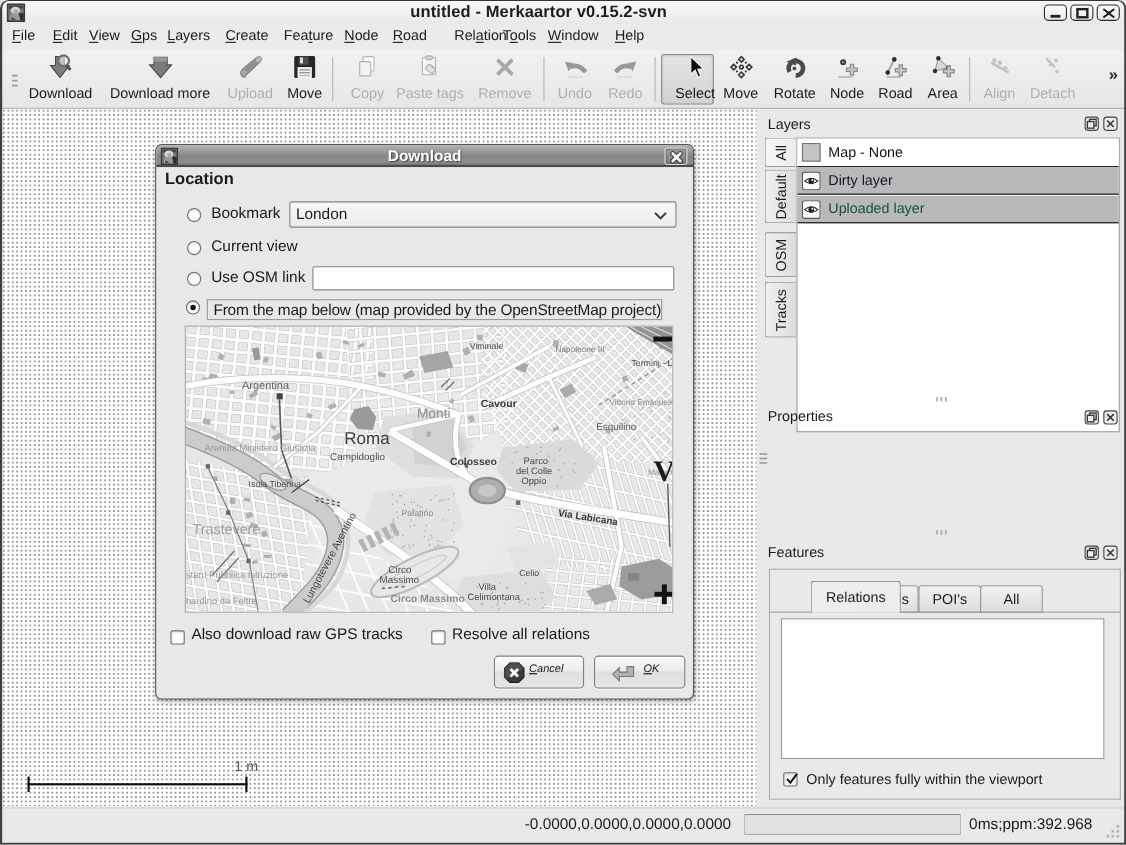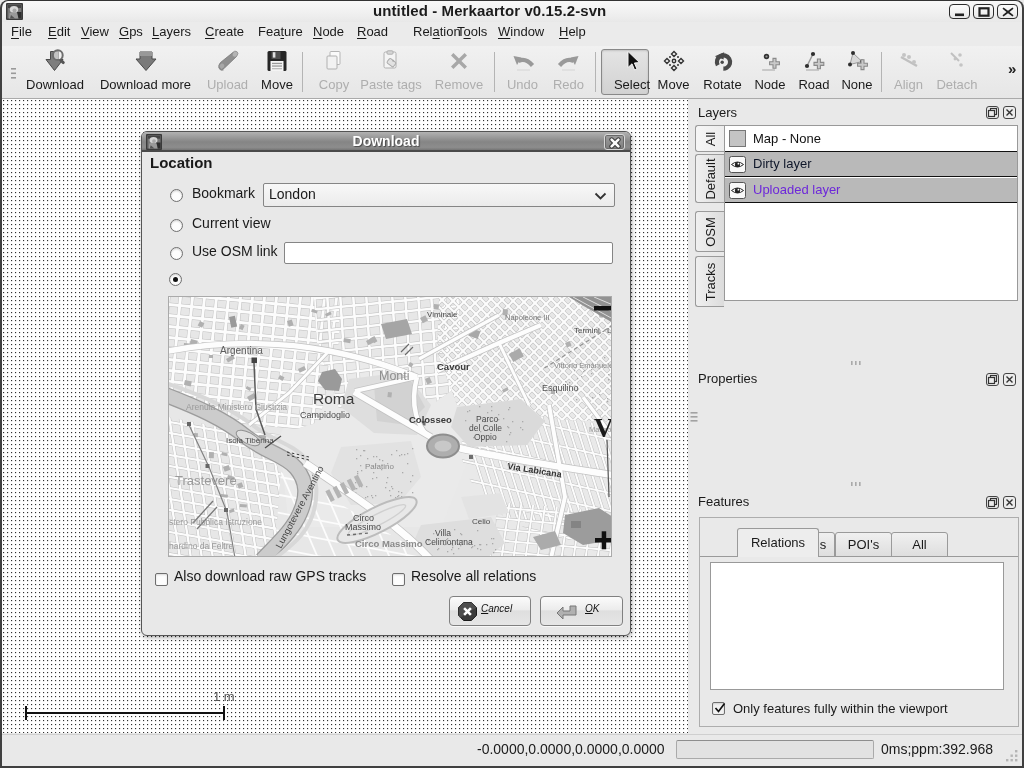--- a/index.html
+++ b/index.html
@@ -247,21 +247,21 @@
     <div class="tlabel">Road</div>
   </div>
   <div class="tbtn" style="left:834px;width:42px">
     <svg class="ticon" viewBox="0 0 24 24">
         <path d="M5 15.5 L8 4 L17 12.5 Z" fill="#d8d8d8" stroke="#999" stroke-width="1"></path>
         <circle cx="5" cy="15.5" r="2" fill="#2e2e2e"></circle>
         <circle cx="8" cy="4" r="2" fill="#2e2e2e"></circle>
         <circle cx="17" cy="12.5" r="2" fill="#2e2e2e"></circle>
         <path d="M13.4 14 h3.4 v-3.4 h3 v3.4 h3.4 v3 h-3.4 v3.4 h-3 v-3.4 h-3.4 Z" transform="translate(-0.8,0.2)" fill="#c9c9c9" stroke="#8a8a8a" stroke-width="1.1"></path>
       </svg>
-    <div class="tlabel">None</div>
+    <div class="tlabel">Area</div>
   </div>
   <div class="tsep" style="left:879px"></div>
   <div class="tbtn dis" style="left:884px;width:45px">
     <svg class="ticon" viewBox="0 0 24 24">
         <path d="M4 8 L20 17" stroke="#c0c0c0" stroke-width="2.4"></path>
         <circle cx="7" cy="6" r="2" fill="#c4c4c4"></circle>
         <circle cx="12" cy="8" r="2" fill="#c4c4c4"></circle>
         <circle cx="17" cy="13" r="2" fill="#c4c4c4"></circle>
       </svg>
     <div class="tlabel">Align</div>
@@ -314,42 +314,42 @@
   </div>
 <div class="vtab" style="top:154px;height:49px">
     <span>Default</span>
   </div>
 <div class="vtab" style="top:211px;height:41px">
     <span>OSM</span>
   </div>
 <div class="vtab" style="top:256px;height:51px">
     <span>Tracks</span>
   </div>
-<div class="abs" style="left:724px;top:125px;width:294px;height:176px;background:#fff;border:1px solid #999">
+<div class="abs" style="left:724px;top:125px;width:294px;height:268px;background:#fff;border:1px solid #999">
   <div class="abs" style="left:0;top:0;width:292px;height:26px;background:#fff;border-bottom:1px solid #111">
     <div class="abs" style="left:4px;top:4px;width:17px;height:17px;background:#c4c4c4;border:1px solid #777"></div>
     <div class="abs" style="left:28px;top:5px;font-size:13px;color:#111">Map - None</div>
   </div>
   <div class="abs" style="left:0;top:26px;width:292px;height:25px;background:#b9b9b9;border-bottom:1px solid #111">
     <svg class="abs" style="left:4px;top:4px" width="17" height="17" viewBox="0 0 17 17">
         <rect x="0.5" y="0.5" width="16" height="16" rx="2" fill="#f8f8f8" stroke="#555"></rect>
         <path d="M2.5 8.5 Q8.5 3.5 14.5 8.5 Q8.5 13.5 2.5 8.5 Z" fill="#fff" stroke="#222" stroke-width="1"></path>
         <circle cx="8.5" cy="8.5" r="2.6" fill="#222"></circle>
         <circle cx="9.4" cy="7.7" r="0.9" fill="#fff"></circle>
       </svg>
     <div class="abs" style="left:28px;top:4px;font-size:13px;color:#0f172a">Dirty layer</div>
   </div>
   <div class="abs" style="left:0;top:52px;width:292px;height:25px;background:#b9b9b9;border-bottom:1px solid #111">
     <svg class="abs" style="left:4px;top:4px" width="17" height="17" viewBox="0 0 17 17">
         <rect x="0.5" y="0.5" width="16" height="16" rx="2" fill="#f8f8f8" stroke="#555"></rect>
         <path d="M2.5 8.5 Q8.5 3.5 14.5 8.5 Q8.5 13.5 2.5 8.5 Z" fill="#fff" stroke="#222" stroke-width="1"></path>
         <circle cx="8.5" cy="8.5" r="2.6" fill="#222"></circle>
         <circle cx="9.4" cy="7.7" r="0.9" fill="#fff"></circle>
       </svg>
-    <div class="abs" style="left:28px;top:4px;font-size:13px;color:#6d28d9">Uploaded layer</div>
+    <div class="abs" style="left:28px;top:4px;font-size:13px;color:#14532d">Uploaded layer</div>
   </div>
 </div>
 
 <svg class="abs" style="left:851px;top:360px" width="14" height="6" viewBox="0 0 14 6">
     <g fill="#aaa">
       <rect x="0" y="1" width="1.6" height="4"></rect>
       <rect x="4" y="1" width="1.6" height="4"></rect>
       <rect x="8" y="1" width="1.6" height="4"></rect>
     </g>
   </svg>
@@ -465,20 +465,23 @@
     <svg class="abs" style="left:330px;top:8px" width="13" height="9" viewBox="0 0 13 9">
         <path d="M1.5 1.5 L6.5 6.5 L11.5 1.5" fill="none" stroke="#333" stroke-width="1.8"></path>
       </svg>
   </div>
   <div class="radio" style="left:28px;top:87px"></div>
   <div class="dlabel" style="left:50px;top:83px">Current view</div>
   <div class="radio" style="left:28px;top:115px"></div>
   <div class="dlabel" style="left:50px;top:111px">Use OSM link</div>
   <div class="abs" style="left:142px;top:110px;width:329px;height:22px;background:#fff;border:1px solid #858585;border-radius:2px"></div>
   <div class="radio sel" style="left:27px;top:141px"></div>
+  <div class="abs" style="left:46px;top:140px;width:414px;height:19px;border:1px solid #999">
+    <div class="dlabel" style="left:5px;top:0px;letter-spacing:-0.15px">From the map below (map provided by the OpenStreetMap project)</div>
+  </div>
   <div id="mapbox" class="abs" style="left:26px;top:164px;width:444px;height:261px;border:1px solid #aaa;overflow:hidden"><svg width="444" height="261" viewBox="0 0 444 261" font-family="Liberation Sans, sans-serif">
 <rect width="444" height="261" fill="#e7e7e7"></rect>
 <polygon points="150,60 300,60 320,160 300,230 120,230 110,140" fill="#eaeaea"></polygon>
 <polygon points="300,90 444,110 444,261 260,261 300,160" fill="#e9e9e9"></polygon>
 <defs>
 <clipPath id="czNW">
             <polygon points="0,0 170,0 170,45 150,125 95,142 60,130 0,97"></polygon>
           </clipPath>
 <clipPath id="czNC">
             <polygon points="145,0 290,0 295,85 245,120 170,112 148,45"></polygon>

